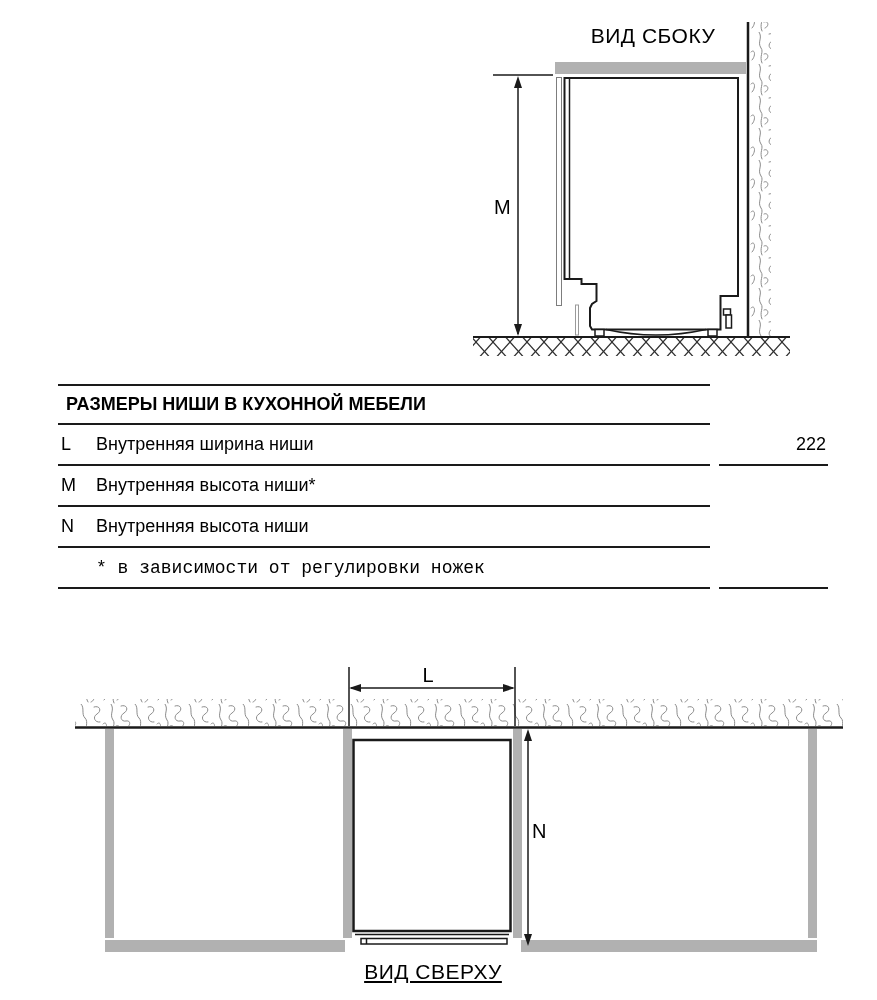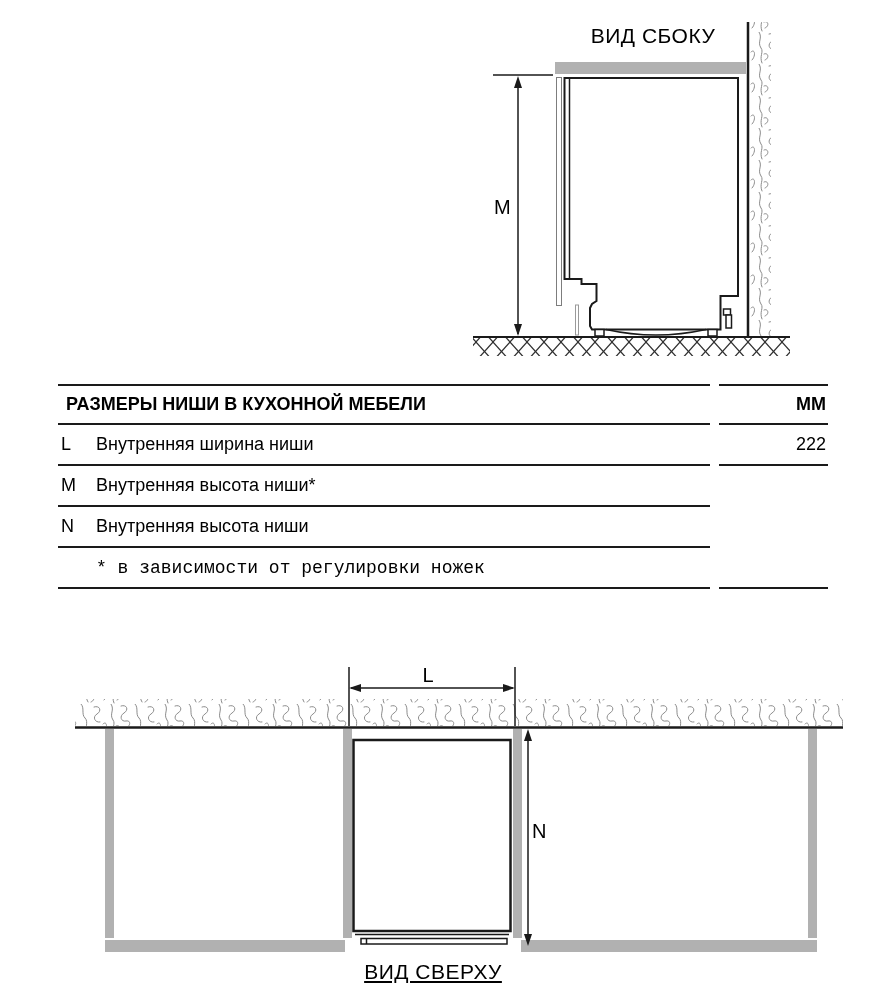--- a/index.html
+++ b/index.html
@@ -123,21 +123,20 @@
   <div class="dim-letter" style="left:404px;top:664px;width:48px;text-align:center;">L</div>
   <div class="dim-letter" style="left:532px;top:820px;">N</div>
   <div class="view-title" style="left:333px;top:960px;width:200px;text-decoration:underline;">ВИД СВЕРХУ</div>
 
   <div class="dim-table">
     <div class="t-row t-header">
       <div class="t-cell-left">
         <span>РАЗМЕРЫ НИШИ В КУХОННОЙ МЕБЕЛИ</span>
       </div>
       <div class="t-gap"></div>
-      <div class="t-cell-right">ММ</div>
     </div>
 
     <div class="t-row">
       <div class="t-cell-left">
         <span class="row-letter">L</span>
         <span>Внутренняя ширина ниши</span>
       </div>
       <div class="t-gap"></div>
       <div class="t-cell-right">222</div>
     </div>

